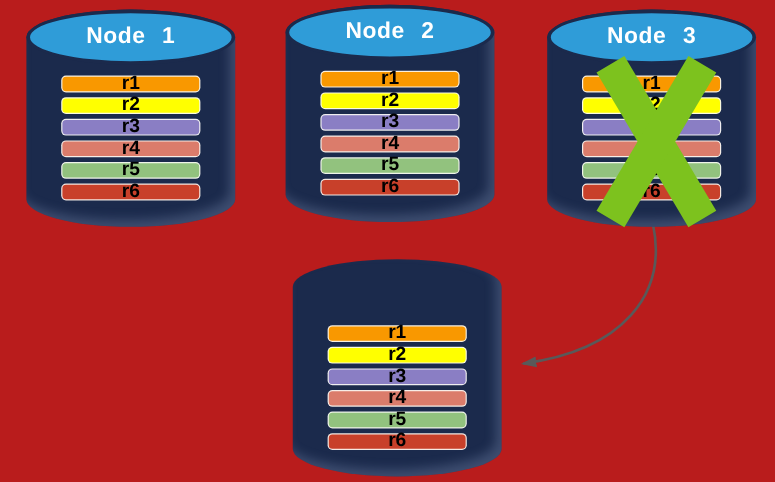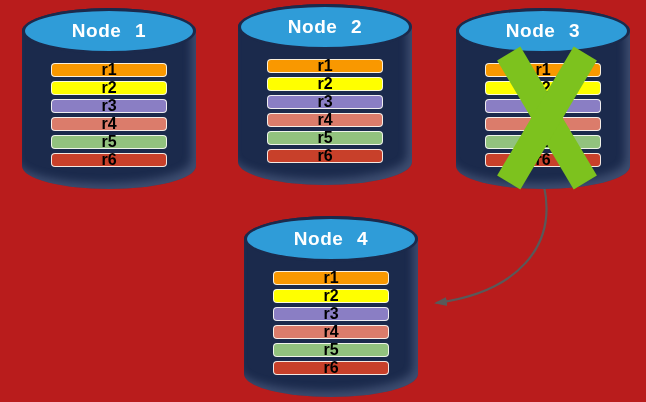--- a/index.html
+++ b/index.html
@@ -139,23 +139,20 @@
             <div class="replica-label">r6</div>
           </div>
         </div>
         <div class="x-mark">
           <div class="x-arm backslash" style="background: rgb(125, 194, 30);"></div>
           <div class="x-arm slash" style="background: rgb(125, 194, 30);"></div>
         </div>
       </div>
       <div class="cylinder" style="left: 244px; top: 216px;">
         <div class="cyl-body" style="background: rgb(27, 42, 76);"></div>
-        <div class="cyl-top" style="background: rgb(47, 156, 216);">
-          <div class="node-title">Node 4</div>
-        </div>
         <div class="replicas">
           <div class="replica" style="background: rgb(249, 152, 0);">
             <div class="replica-label">r1</div>
           </div>
           <div class="replica" style="background: rgb(255, 255, 0);">
             <div class="replica-label">r2</div>
           </div>
           <div class="replica" style="background: rgb(138, 126, 196);">
             <div class="replica-label">r3</div>
           </div>

